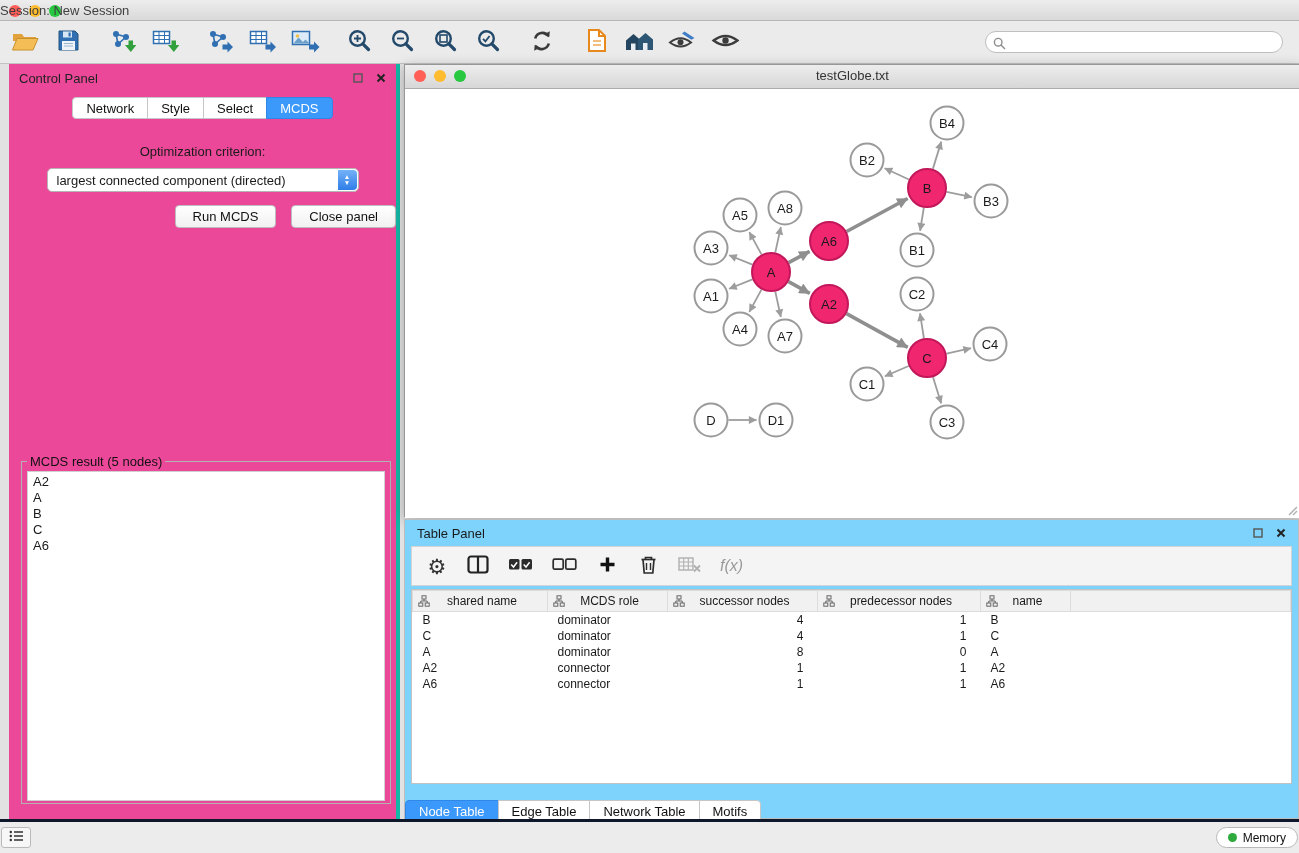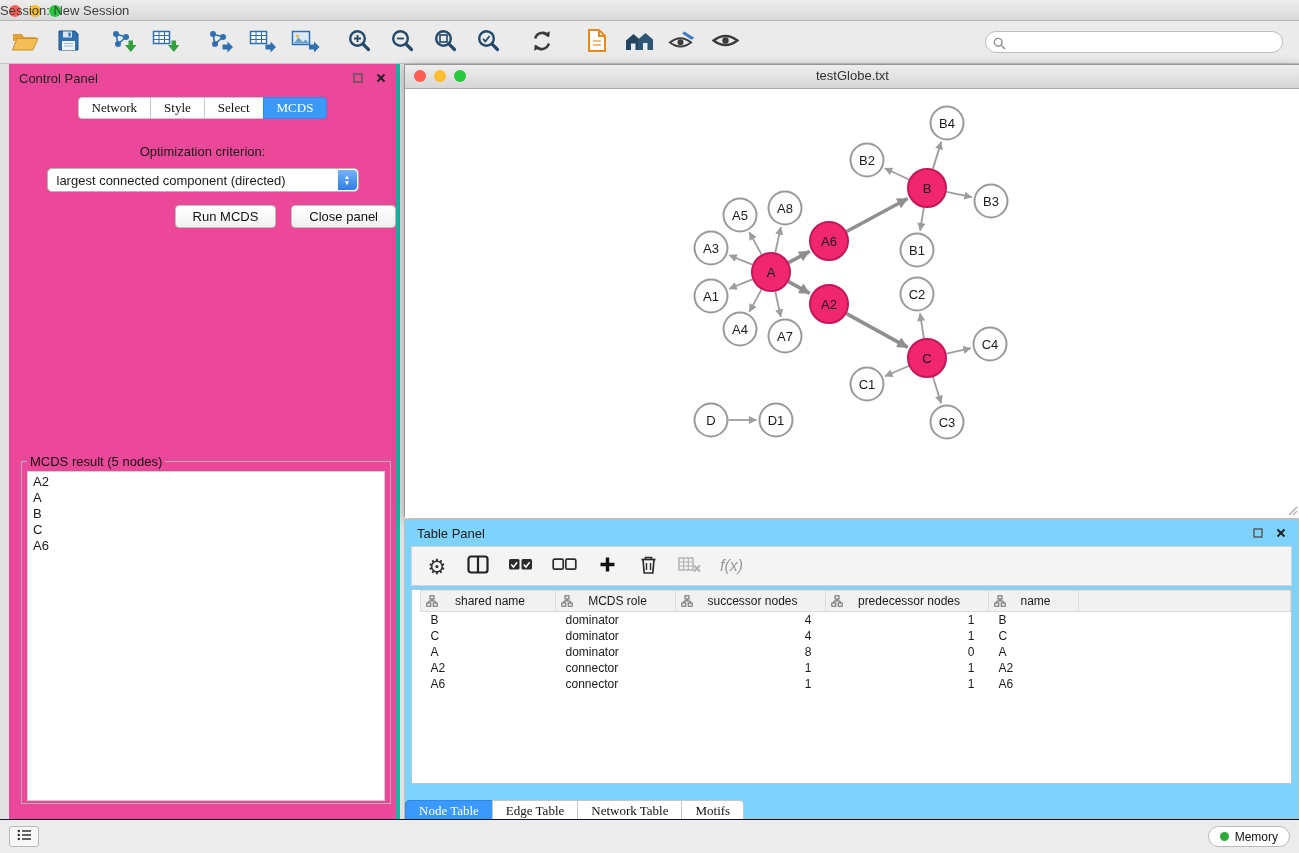--- a/index.html
+++ b/index.html
@@ -27,21 +27,21 @@
   .search-icon-wrap { position:absolute; left:8px; top:5px; }
 
   
   .control-panel { position:absolute; left:9px; top:64px; width:391px; height:755px; background:#ec4899;
     border-right:4px solid #14b8a6; }
   .cp-header { height:28px; display:flex; align-items:center; padding:0 10px; font-size:13px; color:#222; }
   .win-icons { margin-left:auto; display:flex; gap:13px; align-items:center; }
   .win-icons span { display:inline-flex; }
   .cp-tabs { display:flex; justify-content:center; margin-top:5px; }
   .seg-tab { font-size:13px; height:22px; padding:0 13px; background:#fff; border:1px solid #c6c6c6;
-    margin-left:-1px; color:#111;font-family:Liberation Serif, serif; }
+    margin-left:-1px; color:#111; }
   .seg-tab:first-child { margin-left:0; border-radius:4px 0 0 4px; }
   .seg-tab:last-child { border-radius:0 4px 4px 0; }
   .seg-tab.active { background:var(--accent-blue); border-color:#2f87e8; color:#fff; }
   .opt-label { text-align:center; margin-top:25px; font-size:13px; }
   .criterion-select { width:312px; height:24px; margin:9px auto 0; background:#fff; border:1px solid #b5b5b5;
     border-radius:5px; position:relative; display:flex; align-items:center; font-size:13px; padding-left:9px; }
   .select-stepper { position:absolute; right:1px; top:1px; bottom:1px; width:19px;
     background:linear-gradient(#74b2f8,#2e7de8); border-radius:0 4px 4px 0; color:#fff;
     display:flex; flex-direction:column; align-items:center; justify-content:center; font-size:6.5px; line-height:6px; }
   .cp-buttons { display:flex; justify-content:flex-end; gap:15px; margin-top:13px; }
@@ -66,35 +66,35 @@
 
   
   .table-panel { position:absolute; left:404px; top:519px; width:895px; height:300px; background:#7dd3fc;
     border:1px solid #bdbdbd; }
   .tp-header { height:26px; display:flex; align-items:center; padding:0 12px; font-size:13px; }
   .tp-toolbar { margin:0 6px; height:40px; background:#f4f4f4; border:1px solid #d4d4d4;
     display:flex; align-items:center; gap:19px; padding:0 14px; }
   .tt-btn { display:flex; align-items:center; justify-content:center; min-width:22px; height:26px; }
   .glyph { font-size:21px; line-height:1; color:#333; }
   .fx { font-family:Liberation Sans, sans-serif; font-style:italic; font-size:16px; color:#9a9a9a; }
-  .tp-table-wrap { margin:3px 6px 0; background:#fff; border:1px solid #c2c2c2; height:195px; overflow:hidden;padding-left:8px; }
+  .tp-table-wrap { margin:3px 6px 0; background:#fff; border:1px solid #c2c2c2; height:195px; overflow:hidden; }
   table { border-collapse:collapse; table-layout:fixed; width:100%; font-size:12px; }
   th { background:#f1f1f1; border:1px solid #dcdcdc; height:21px; font-weight:normal; padding:0 3px; }
   th:nth-child(1){width:135px} th:nth-child(2){width:120px} th:nth-child(3){width:150px}
   th:nth-child(4){width:163px} th:nth-child(5){width:90px} th.fill{width:auto}
   .th-inner { display:flex; align-items:center; }
   .col-icon { display:inline-flex; margin:0 2px; }
   .col-label { flex:1; text-align:center; padding-right:12px; }
   td { height:16px; padding:0 0 0 10px; white-space:nowrap; overflow:hidden; }
   td.num { text-align:right; padding-right:14px; }
   .tp-tabs { display:flex; justify-content:flex-start; margin-top:16px; }
 
   
   .statusbar { position:absolute; left:0; top:819px; width:1299px; height:34px; background:#ececec;
-    border-top:1px solid #0f172a; display:flex; align-items:center; padding:0 9px; }
+    border-top:3px solid #0f172a; display:flex; align-items:center; padding:0 1px; }
   .menu-btn { width:30px; height:21px; background:#f7f7f7; border:1px solid #b9b9b9; border-radius:3px;
     display:flex; align-items:center; justify-content:center; }
   .memory-btn { margin-left:auto; height:21px; border-radius:11px; background:#fff; border:1px solid #b9b9b9;
     padding:0 11px; display:flex; align-items:center; gap:6px; font-size:12px; color:#111; }
   .mem-dot { width:9px; height:9px; border-radius:50%; background:var(--memory-dot-green); display:inline-block; }
 </style>
 </head>
 <body>
 
 <div class="titlebar">

